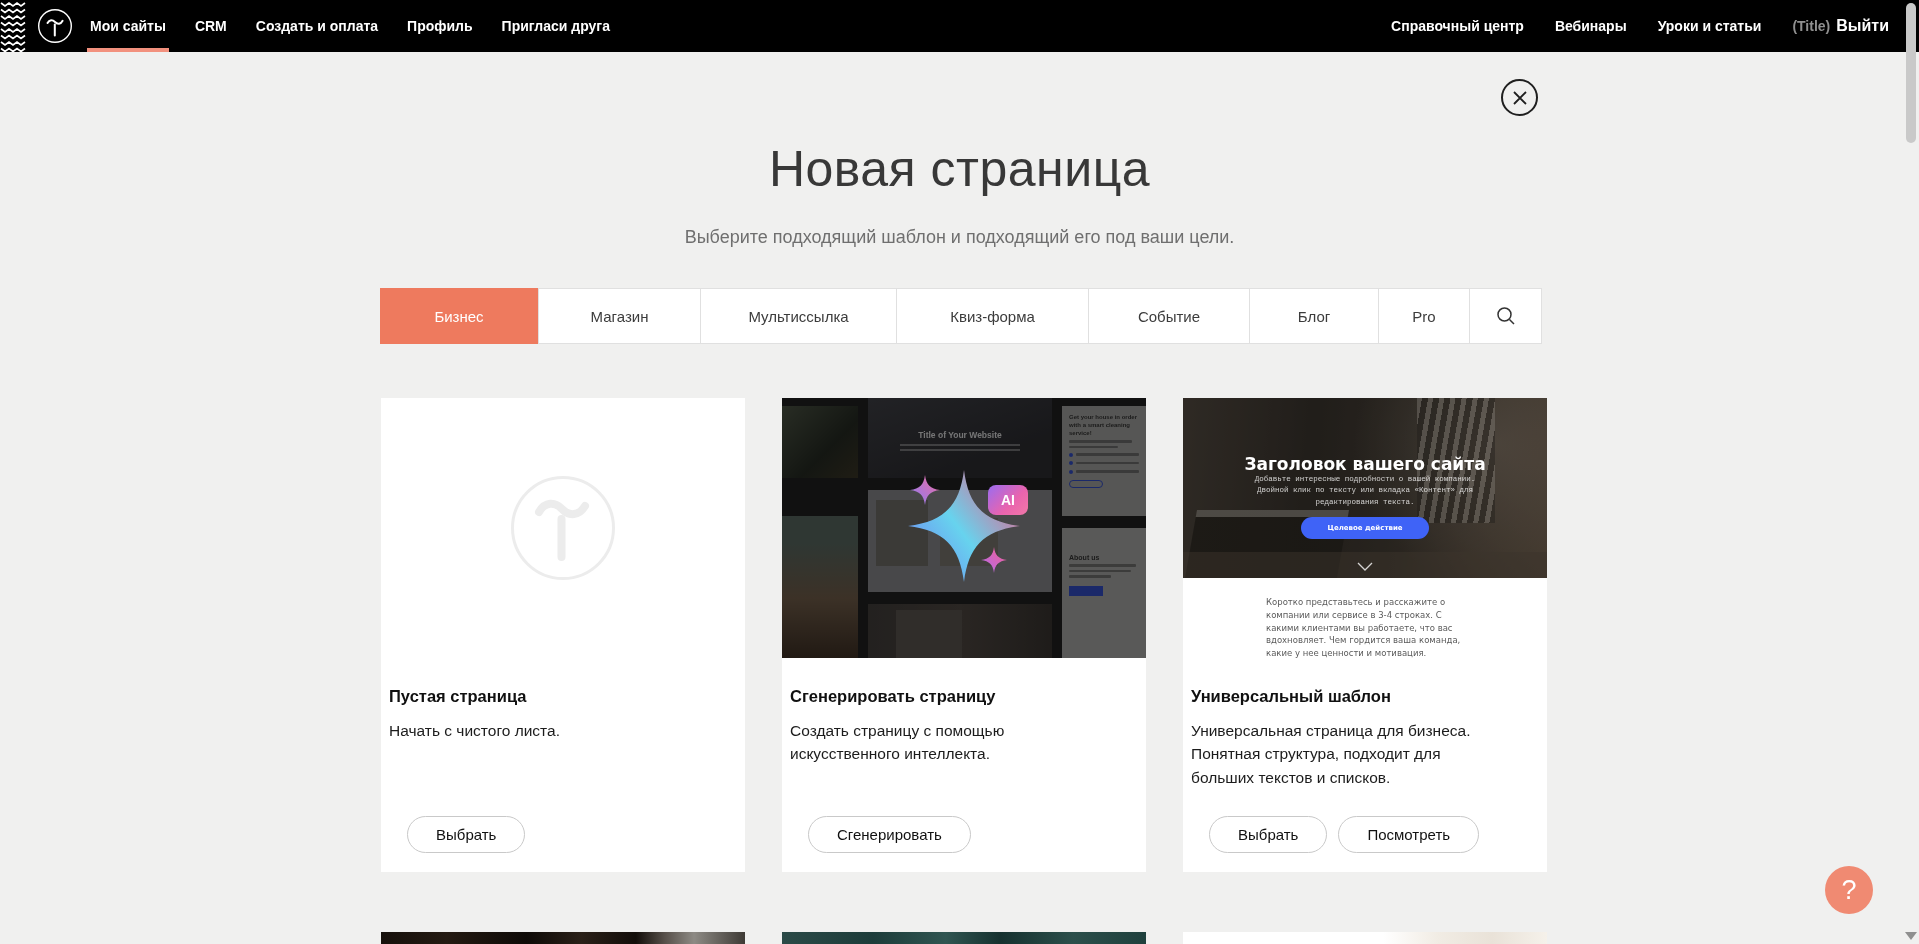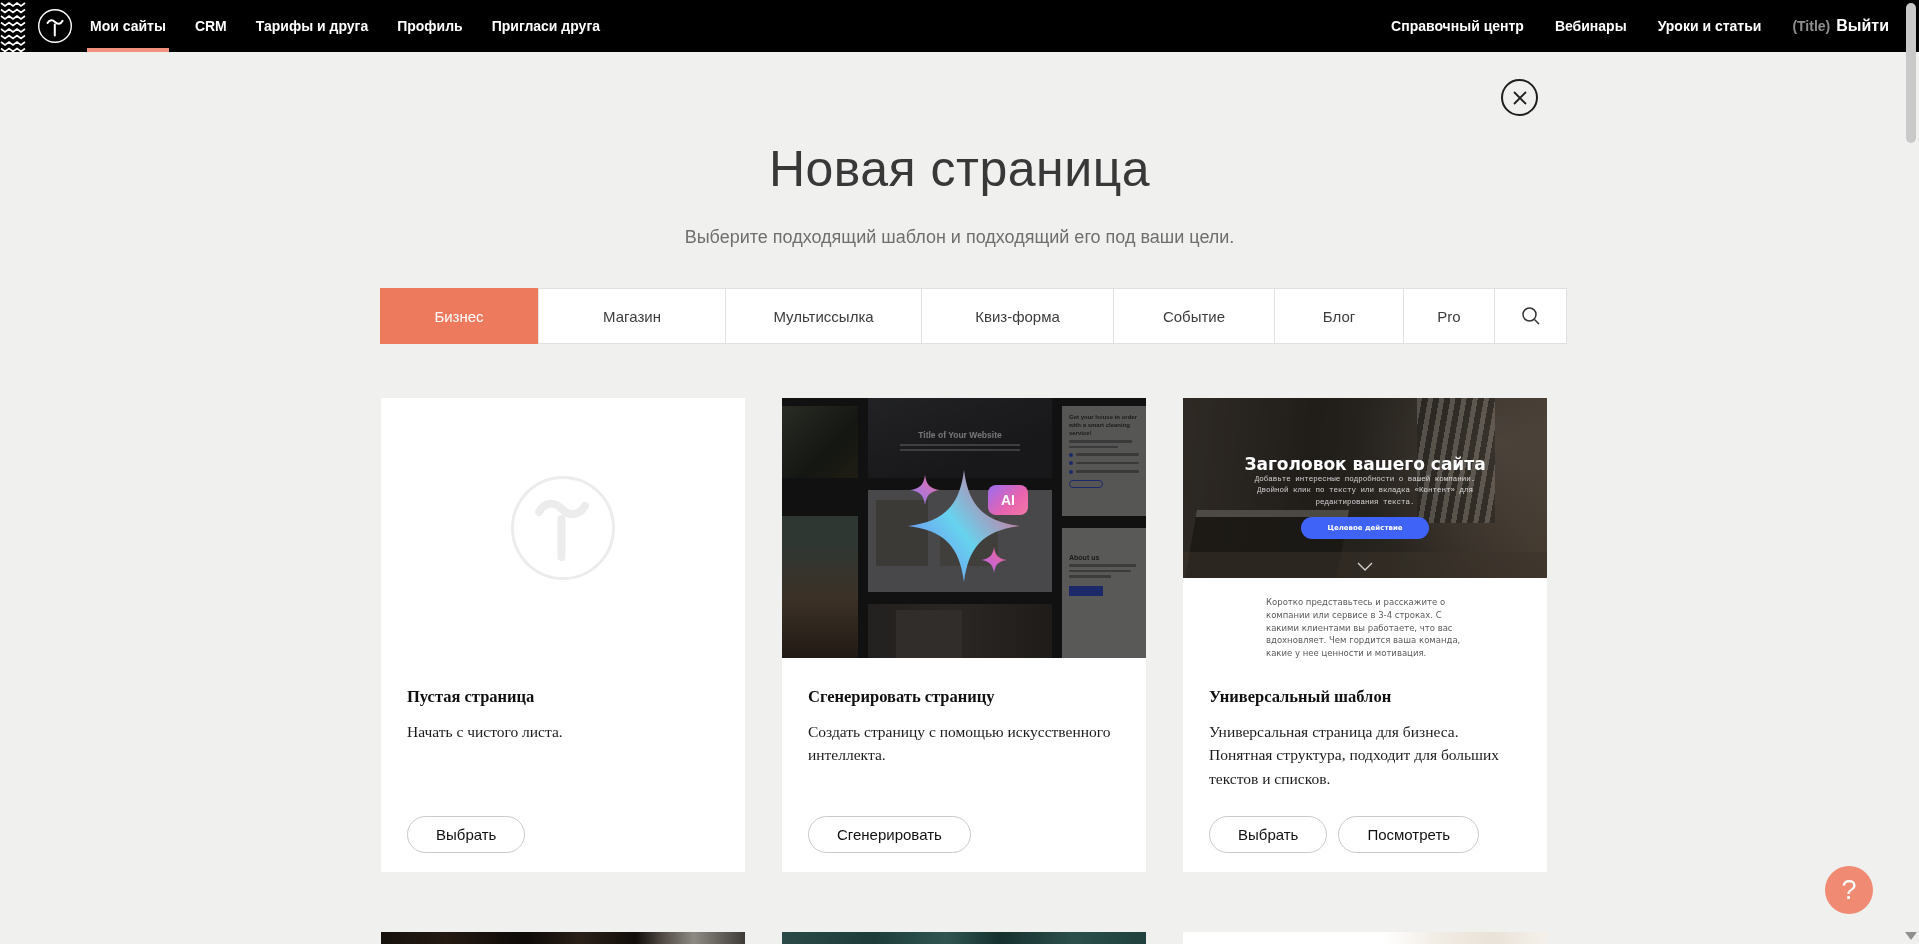--- a/index.html
+++ b/index.html
@@ -36,21 +36,21 @@
   .tabs{ position:absolute; left:380px; top:288px; height:56px; display:flex; }
   .tab{ background:#fff; border:1px solid #e0e0e0; border-left:none; display:flex; align-items:center; justify-content:center;
     font-size:15px; color:#3c3c3c; cursor:pointer; }
   .tab.active{ background:#ee7a5e; border:none; color:#fff; }
   .tab.active + .tab{ border-left:1px solid #e0e0e0; }
 
   
   .cards{ position:absolute; top:398px; left:381px; display:flex; gap:37px; }
   .card{ width:364px; height:474px; background:#fff; position:relative; }
   .card-preview{ position:relative; height:260px; overflow:hidden; }
-  .card-body{ padding:29px 26px 0;font-family:Liberation Serif, serif; }
+  .card-body{ padding:29px 8px 0; }
   .card-title{ font-size:16.5px; font-weight:700; color:#101010; }
   .card-desc{ margin-top:13px; font-size:15.5px; line-height:1.5; color:#1c1c1c; max-width:315px; }
   .card-buttons{ position:absolute; left:26px; bottom:19px; display:flex; gap:11px;margin-top:8px; }
   .pill-btn{ height:37px; padding:0 28px; border:1px solid #c9c9c9; border-radius:19px; background:#fff;
     font-size:15px; color:#111; display:flex; align-items:center; font-family:inherit; cursor:pointer; }
 
   
   .blank-logo{ position:absolute; left:50%; top:50%; transform:translate(-50%,-50%); }
 
   
@@ -147,21 +147,21 @@
   </svg>
 
   <div class="nav-left">
     <div class="nav-item active">
         <span>Мои сайты</span>
       </div>
     <div class="nav-item">
         <span>CRM</span>
       </div>
     <div class="nav-item">
-        <span>Тарифы и друга</span>
+        <span>Создать и оплата</span>
       </div>
     <div class="nav-item">
         <span>Профиль</span>
       </div>
     <div class="nav-item">
         <span>Пригласи друга</span>
       </div>
   </div>
 
   <div class="nav-right">
@@ -187,21 +187,21 @@
 <div class="close-btn">
   <svg width="16" height="16" viewBox="0 0 16 16">
     <path d="M2 2 L14 14 M14 2 L2 14" stroke="#1f1f1f" stroke-width="1.8" fill="none"></path>
   </svg>
 </div>
 
 <div class="tabs">
   <div class="tab active" style="width:158px">
       <span>Бизнес</span>
     </div>
-  <div class="tab" style="width:188px">
+  <div class="tab" style="width:163px">
       <span>Магазин</span>
     </div>
   <div class="tab" style="width:196px">
       <span>Мультиссылка</span>
     </div>
   <div class="tab" style="width:192px">
       <span>Квиз-форма</span>
     </div>
   <div class="tab" style="width:161px">
       <span>Событие</span>

